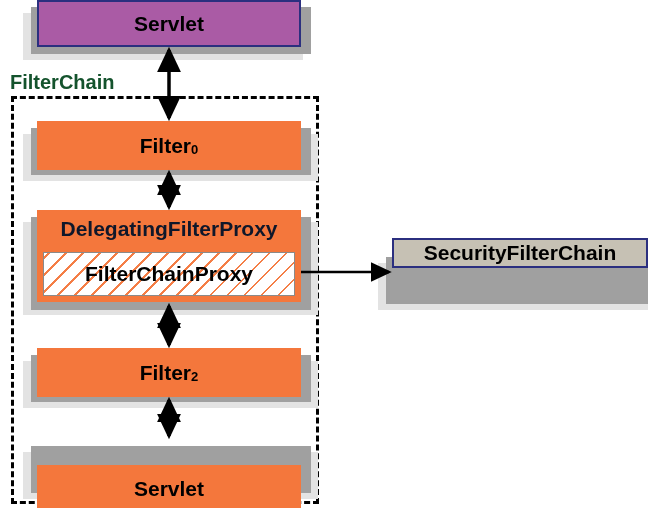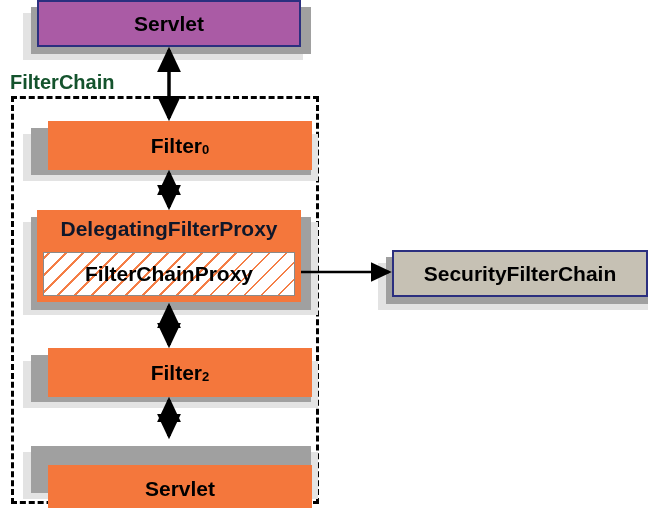--- a/index.html
+++ b/index.html
@@ -48,21 +48,20 @@
   
   .face.client {
     background: #aa5ba5;
     border: 2px solid #2b2f7f;
     font-size: 21px;
   }
   .face.orange {
     background: #f4773c;
     border: none;
     font-size: 21px;
-    margin-left: 11px;
   }
   .face.gray {
     background: #c6c1b4;
     border: 2px solid #2b2f7f;
     font-size: 21px;
   }
 
   
   .dfp-outer {
     position: absolute;
@@ -187,21 +186,21 @@
 
   <div class="node">
     <div class="shadow-far" style="left:23px; top:452px; width:295px; height:47px;"></div>
     <div class="shadow-near" style="left:31px; top:446px; width:280px; height:47px;"></div>
     <div class="face orange" style="left:37px; top:465px; width:264px; height:48px;">Servlet</div>
   </div>
 
   <div class="node">
     <div class="shadow-far" style="left:378px; top:263px; width:270px; height:47px;"></div>
     <div class="shadow-near" style="left:386px; top:257px; width:262px; height:47px;"></div>
-    <div class="face gray" style="left:392px; top:250px; width:256px; height:47px;">SecurityFilterChain</div>
+    <div class="face gray" style="left:392px; top:238px; width:256px; height:30px;">SecurityFilterChain</div>
   </div>
 
   <svg class="arrow-svg" viewBox="0 0 656 508">
     <defs>
       <marker id="ah" markerWidth="9" markerHeight="9" refX="7.4" refY="4" orient="auto" markerUnits="strokeWidth">
         <path d="M0,0 L8.5,4 L0,8 z" fill="#000000"></path>
       </marker>
       <marker id="ah-start" markerWidth="9" markerHeight="9" refX="1.1" refY="4" orient="auto" markerUnits="strokeWidth">
         <path d="M8.5,0 L0,4 L8.5,8 z" fill="#000000"></path>
       </marker>

